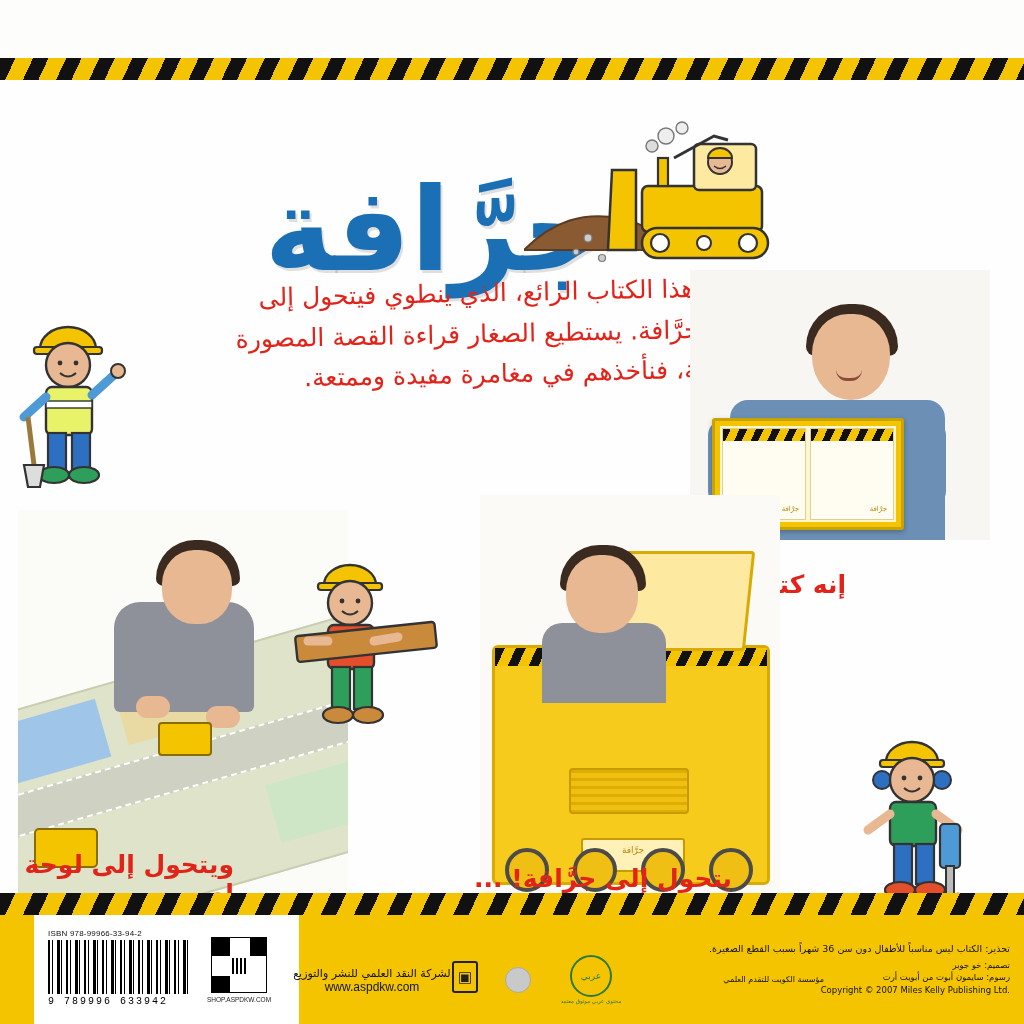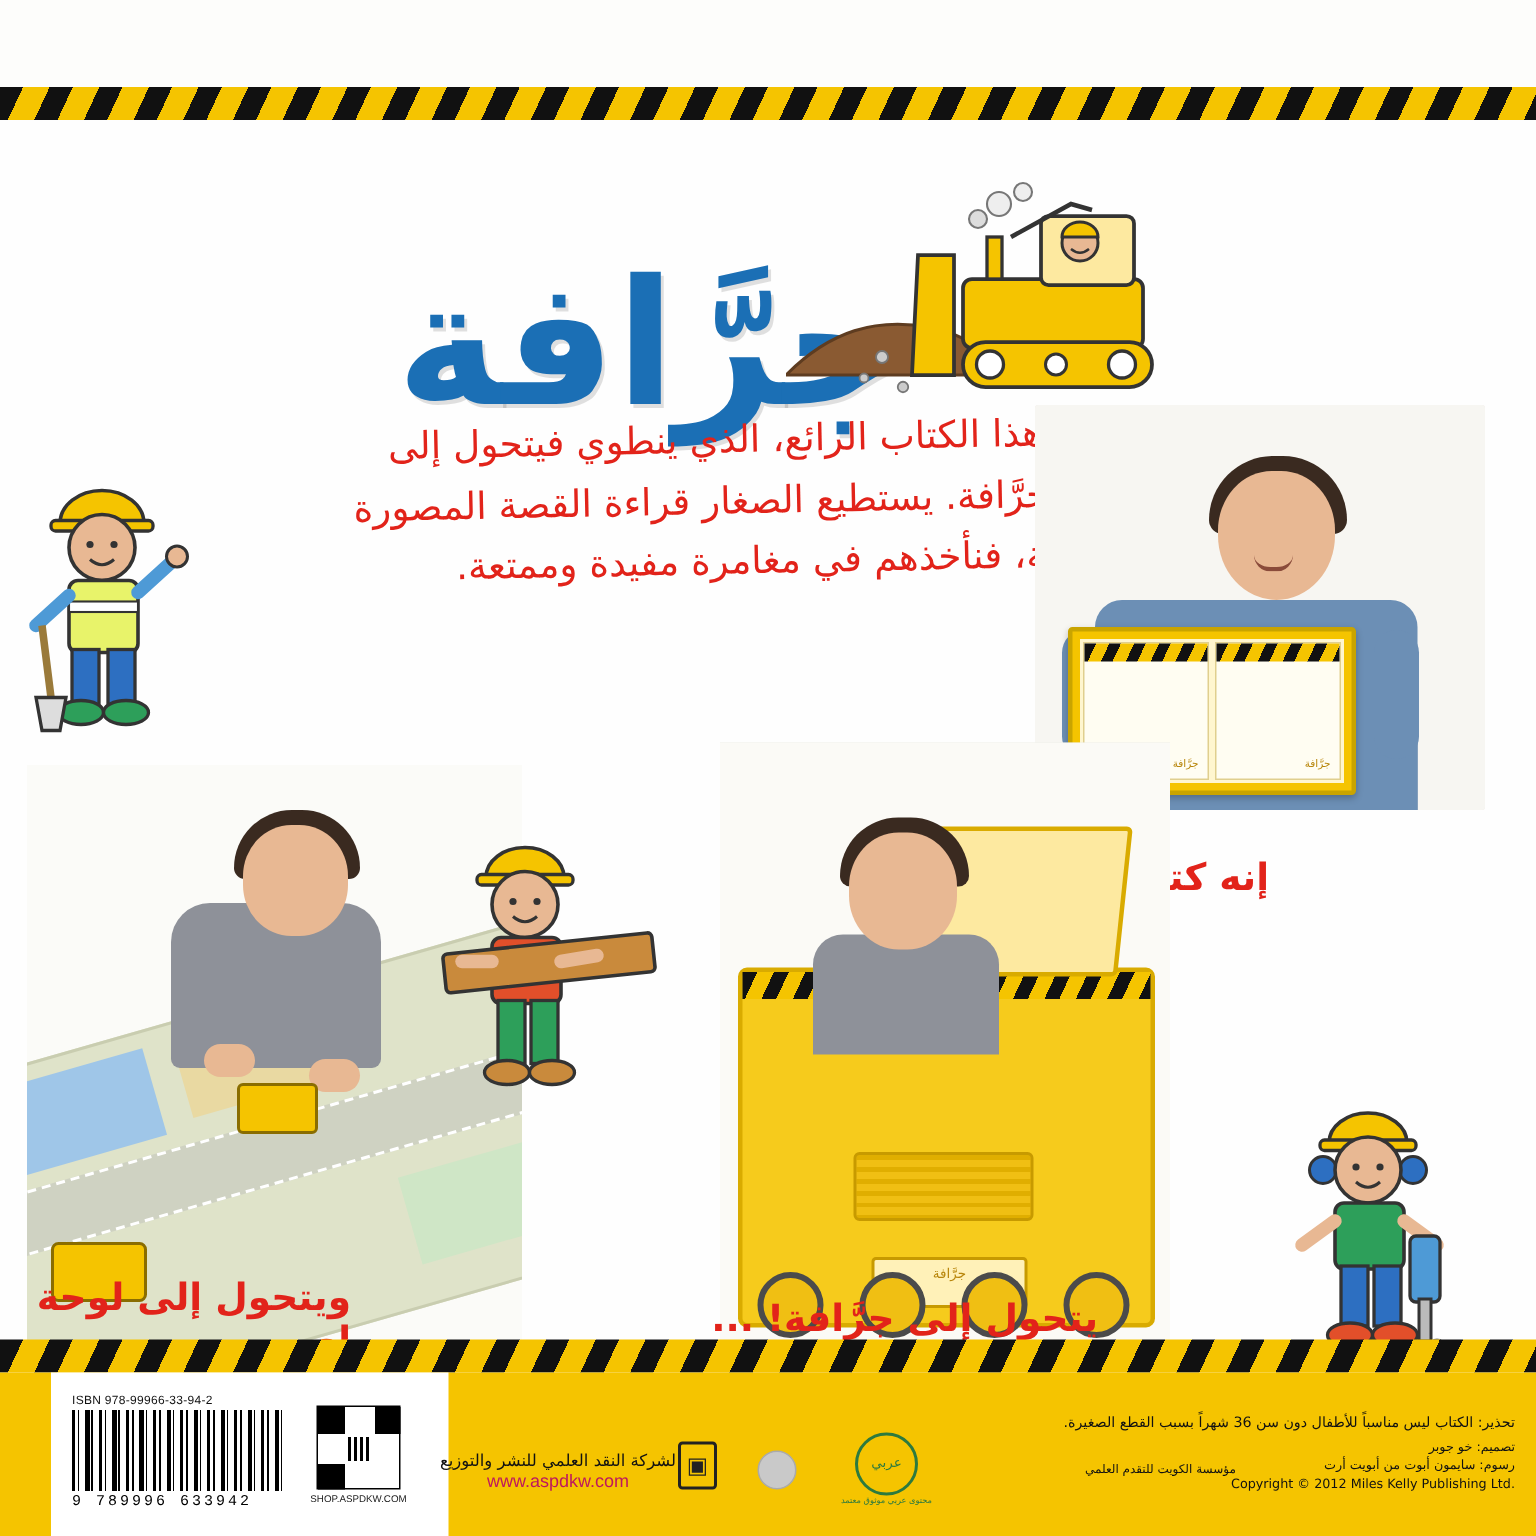--- a/index.html
+++ b/index.html
@@ -234,21 +234,21 @@
       #fff;
     border:1px solid #000;
   }
   .qr-cap { font-size:6.5px; color:#222; margin-top:3px; font-family:"Liberation Sans", sans-serif;}
 
   .footer-site {
     position:absolute; left:282px; top:52px; text-align:center; width:180px;
     direction:rtl;
   }
   .footer-site .line1 { font-size:11px; color:#111; }
-  .footer-site .line2 { font-size:12px; color:#be185d; direction:ltr; font-family:"Liberation Sans", sans-serif;}
+  .footer-site .line2 { font-size:12px; color:#0f172a; direction:ltr; font-family:"Liberation Sans", sans-serif;}
   .app-icon {
     position:absolute; left:452px; top:46px; width:26px; height:32px;
     border:2px solid #222; border-radius:3px;
     display:flex; align-items:center; justify-content:center;
     font-size:15px; color:#222;
   }
   .gray-dot {
     position:absolute; left:505px; top:52px; width:26px; height:26px;
     border-radius:50%; background:#c9c9c9; border:1px solid #aaa;
   }
@@ -484,17 +484,17 @@
 
     <div class="seal">
       <div class="ring">عربي</div>
       <div class="cap">محتوى عربي موثوق معتمد</div>
     </div>
 
     <div class="footer-text">
       <div class="ft-warn">تحذير: الكتاب ليس مناسباً للأطفال دون سن 36 شهراً بسبب القطع الصغيرة.</div>
       <div class="ft-line">تصميم: خو جوبر</div>
       <div class="ft-line">رسوم: سايمون أبوت من أبويت أرت</div>
-      <div class="ft-line ltr">Copyright © 2012 Miles Kelly Publishing Ltd.</div>
+      <div class="ft-line ltr">Copyright © 2007 Miles Kelly Publishing Ltd.</div>
     </div>
     <div class="kfas-foot">مؤسسة الكويت للتقدم العلمي</div>
   </div>
 </div>
 
 </body></html>

